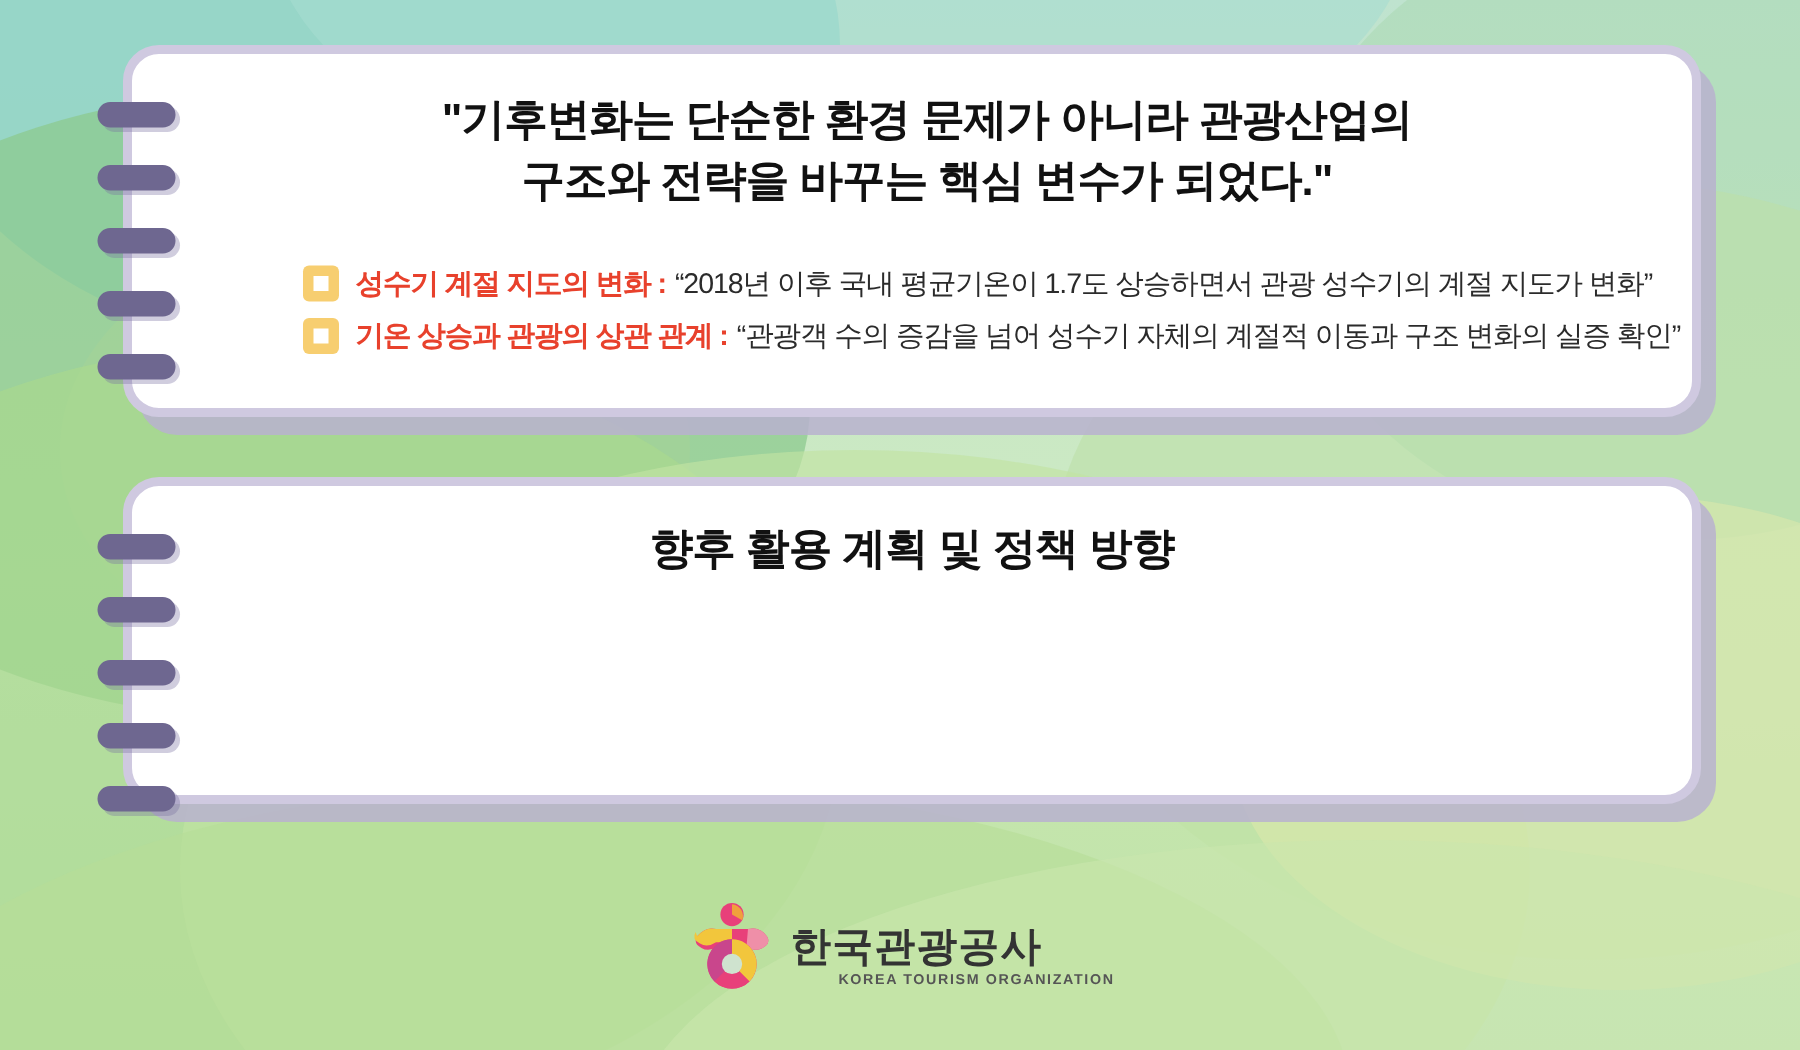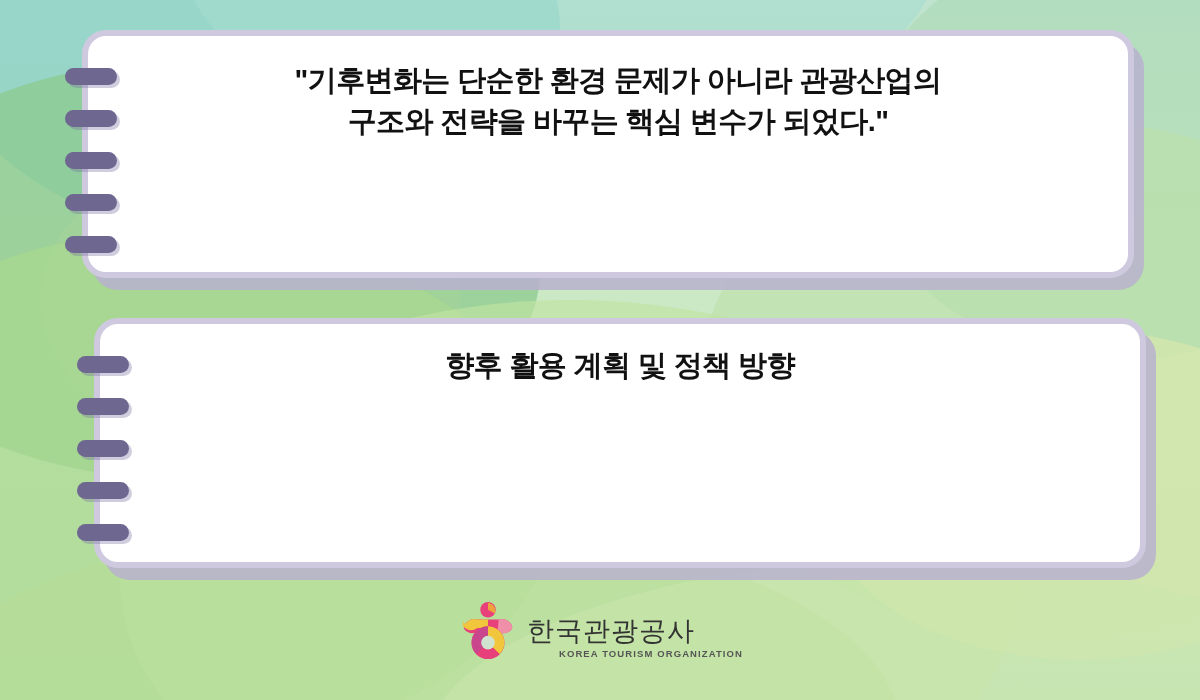--- a/index.html
+++ b/index.html
@@ -33,21 +33,21 @@
   .card-wrap{position:absolute;z-index:3;}
   .card-shadow{position:absolute;left:10px;top:12px;right:-10px;bottom:-12px;
     background:#b9b2cf;border-radius:26px;opacity:.85;}
   .card{position:absolute;inset:0;background:#ffffff;border-radius:24px;
     border:6px solid #cfc9e0;box-sizing:border-box;}
   .rings{position:absolute;z-index:6;left:0;top:0;}
   .ring{position:absolute;width:52px;height:17px;border-radius:10px;
     background:#6e6790;box-shadow:3px 3px 0 rgba(120,112,160,.35);}
 
   #card1{left:82px;top:30px;width:1052px;height:248px;}
-  #card2{left:94px;top:318px;width:1052px;height:250px;}
+  #card2{left:82px;top:318px;width:1052px;height:218px;}
 
   
   .quote{position:absolute;left:60px;right:40px;top:30px;
     text-align:center;color:#111;font-weight:bold;font-size:29px;line-height:1.42;
     letter-spacing:-.6px;white-space:pre-line;}
   .card-title{position:absolute;left:0;right:0;top:28px;text-align:center;
     color:#111;font-weight:bold;font-size:29px;letter-spacing:-.6px;}
 
   .rows{position:absolute;left:120px;right:28px;}
   #rows1{top:146px;}
@@ -60,21 +60,21 @@
   .ico-square i{display:block;width:10px;height:10px;background:#fff;}
 
   .lbl{color:#e8412c;font-weight:bold;font-size:19px;letter-spacing:-.7px;}
   .val{color:#2b2b2b;font-size:19px;letter-spacing:-.7px;margin-left:6px;}
 
   
   .logo{position:absolute;left:0;right:0;top:600px;z-index:4;
     display:flex;align-items:center;justify-content:center;}
   .logo-mark{width:62px;height:62px;margin-right:8px;display:block;}
   .logo-text{display:flex;flex-direction:column;justify-content:center;}
-  .logo-ko{font-size:27px;font-weight:normal;color:#333;letter-spacing:1px;line-height:1.05;margin-top:14px;}
+  .logo-ko{font-size:27px;font-weight:bold;color:#333;letter-spacing:1px;line-height:1.05;margin-top:14px;}
   .logo-en{font-size:9.5px;font-weight:bold;color:#555;letter-spacing:1.1px;margin-top:2px;margin-left:32px;}
 </style>
 </head>
 <body>
 
 <div class="bg">
   <div class="bg-base"></div>
   <div class="hill h-teal"></div>
   <div class="hill h-teal2"></div>
   <div class="hill h-yellow"></div>
@@ -99,21 +99,35 @@
     <div class="ring" style="left:-17px;top:122px;"></div>
     <div class="ring" style="left:-17px;top:164px;"></div>
     <div class="ring" style="left:-17px;top:206px;"></div>
   </div>
 
   <div class="quote">"기후변화는 단순한 환경 문제가 아니라 관광산업의
 구조와 전략을 바꾸는 핵심 변수가 되었다."</div>
 
   <div class="rows" id="rows1">
 
+    <div class="row">
+      <span class="ico ico-square">
+          <i></i>
+        </span>
+      <span class="lbl">성수기 계절 지도의 변화 :</span>
+      <span class="val">“2018년 이후 국내 평균기온이 1.7도 상승하면서 관광 성수기의 계절 지도가 변화”</span>
+    </div>
 
+    <div class="row">
+      <span class="ico ico-square">
+          <i></i>
+        </span>
+      <span class="lbl">기온 상승과 관광의 상관 관계 :</span>
+      <span class="val">“관광객 수의 증감을 넘어 성수기 자체의 계절적 이동과 구조 변화의 실증 확인”</span>
+    </div>
 
   </div>
 </div>
 
 <div class="card-wrap" id="card2">
   <div class="card-shadow"></div>
   <div class="card"></div>
 
   <div class="rings">
     <div class="ring" style="left:-17px;top:38px;"></div>

